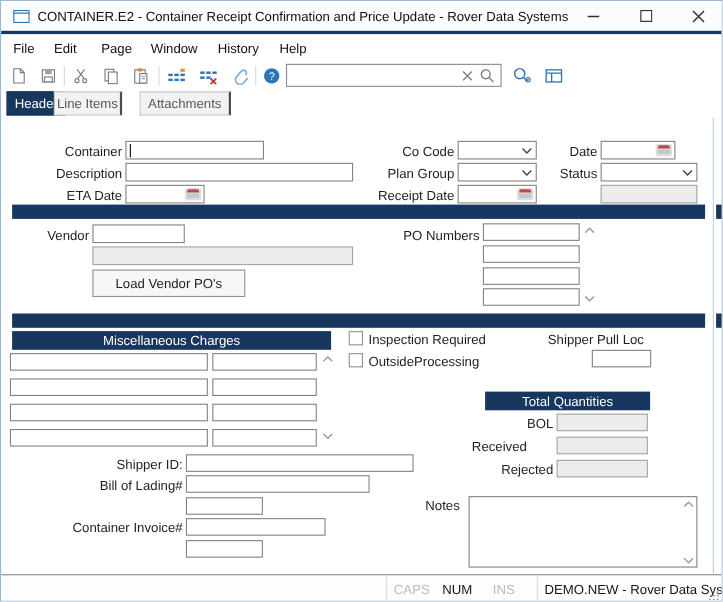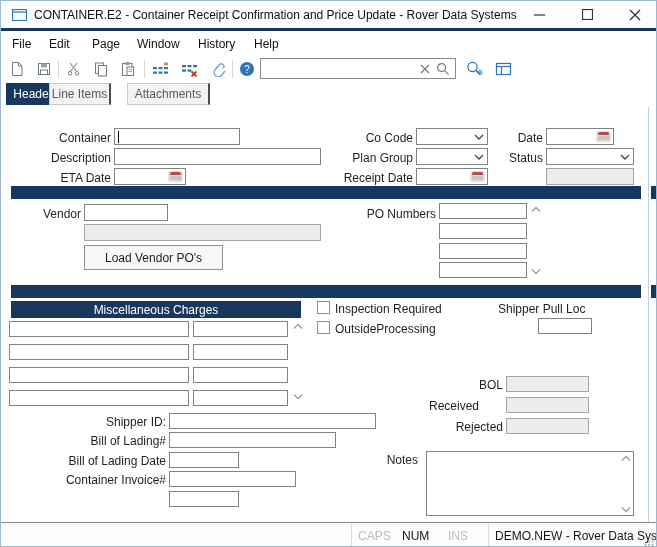--- a/index.html
+++ b/index.html
@@ -277,32 +277,32 @@
     </svg>
 
   <span class="cb" style="left:316px;top:300px"></span>
   <span class="llbl" style="left:334px;top:301px">Inspection Required</span>
   <span class="cb" style="left:316px;top:320px"></span>
   <span class="llbl" style="left:334px;top:321px">OutsideProcessing</span>
 
   <span class="llbl" style="left:497px;top:301px">Shipper Pull Loc</span>
   <input class="inp h16" style="left: 537px; top: 317px; width: 54px;">
 
+  <div class="sechdr" style="left:440px;top:355px;width:150px">Total Quantities</div>
   <span class="lbl" style="left:420px;width:82px;top:377px">BOL</span>
   <input class="inp h16 dis" style="left: 505px; top: 375px; width: 83px;" disabled="">
   <span class="lbl" style="left:396px;width:82px;top:398px">Received</span>
   <input class="inp h16 dis" style="left: 505px; top: 396px; width: 83px;" disabled="">
   <span class="lbl" style="left:420px;width:82px;top:419px">Rejected</span>
   <input class="inp h16 dis" style="left: 505px; top: 417px; width: 83px;" disabled="">
 
   <span class="lbl" style="left:0;width:165px;top:414px">Shipper ID:</span>
   <input class="inp h16" style="left: 168px; top: 412px; width: 207px;">
   <span class="lbl" style="left:0;width:165px;top:433px">Bill of Lading#</span>
   <input class="inp h16" style="left: 168px; top: 431px; width: 167px;">
-  <span class="lbl" style="left:0;width:165px;top:453px">Bill of Lading Date</span>
   <input class="inp h16" style="left: 168px; top: 451px; width: 70px;">
   <span class="lbl" style="left:0;width:165px;top:472px">Container Invoice#</span>
   <input class="inp h16" style="left: 168px; top: 470px; width: 127px;">
   <input class="inp h16" style="left: 168px; top: 490px; width: 70px;">
 
   <span class="lbl" style="left:350px;width:67px;top:452px">Notes</span>
   <div class="notes" style="left:425px;top:450px;width:208px;height:65px"></div>
   <svg class="chev" style="left:620px;top:454px" width="10" height="7" viewBox="0 0 10 7">
       <polyline points="1,5.5 5,1.5 9,5.5" fill="none" stroke="#9a9a9a" stroke-width="1.3"></polyline>
     </svg>

